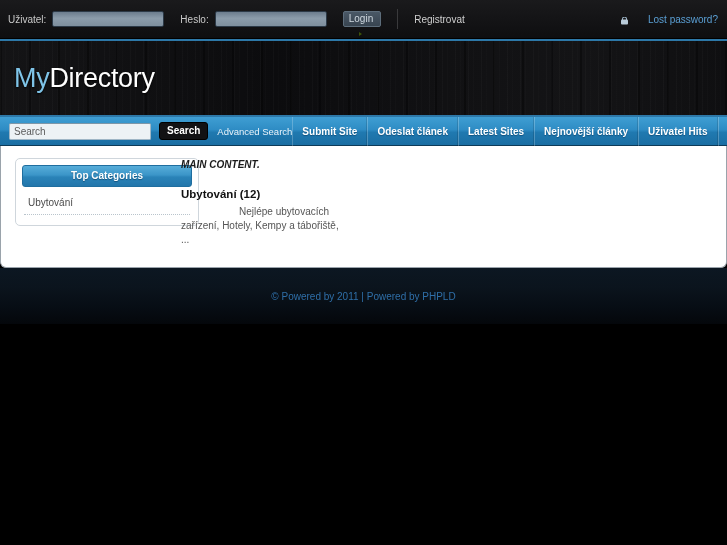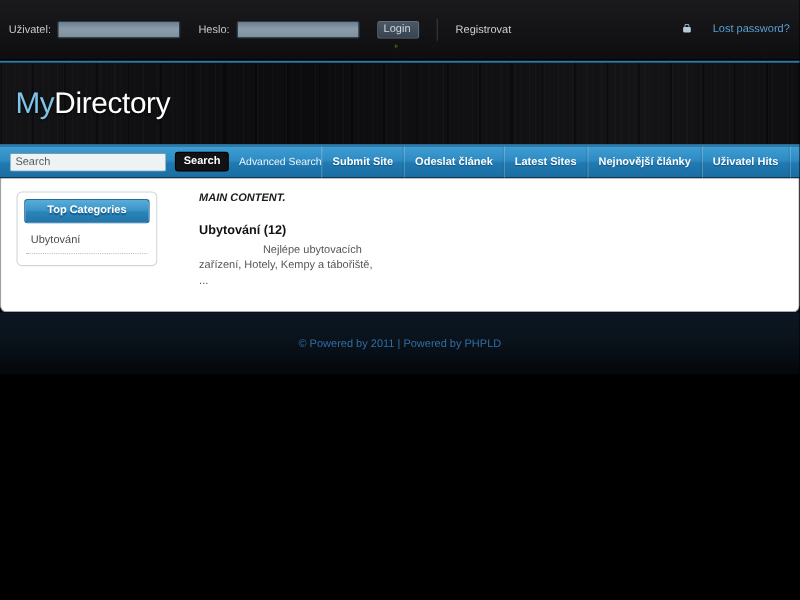--- a/index.html
+++ b/index.html
@@ -13,21 +13,21 @@
     height: 545px;
     overflow: hidden;
     font-family: "Liberation Sans", sans-serif;
     font-size: 11px;
     color: #ffffff;
   }
 
   
   .topbar {
     position: relative;
-    height: 55px;
+    height: 39px;
     background: linear-gradient(to bottom, #1a1a1c 0%, #141416 50%, #0e0e10 100%);
     border-bottom: 1px solid #000;
     display: flex;
     align-items: center;
     padding: 0 0 0 8px;
     box-sizing: border-box;
   }
   .topbar .lbl {
     color: #c9c9c9;
     font-size: 10px;
@@ -89,21 +89,21 @@
     font-size: 10px;
     text-decoration: none;
     cursor: pointer;
   }
   .lost-wrap {
     position: absolute;
     right: 9px;
     top: 50%;
     transform: translateY(-50%);
     display: flex;
-    align-items: flex-start;
+    align-items: flex-end;
     gap: 20px;
   }
   .lock-icon {
     width: 7px; height: 8px;
     position: relative;
     display: inline-block;
   }
   .lock-icon::before {
     content: "";
     position: absolute;
@@ -247,21 +247,21 @@
     padding: 12px 0 0 14px;
     box-sizing: border-box;
     flex: 0 0 166px;
   }
   .panel {
     border: 1px solid #cfd6dc;
     border-radius: 5px;
     background: #fff;
     padding: 6px 6px 10px 6px;
     box-sizing: border-box;
-    width: 128px;
+    width: 184px;
   }
   .panel-head {
     background: linear-gradient(to bottom, #57add9 0%, #3b95c8 45%, #2a83b8 55%, #2276ab 100%);
     border: 1px solid #1f6e9f;
     border-radius: 3px;
     color: #ffffff;
     font-size: 10px;
     font-weight: bold;
     text-align: center;
     padding: 4px 0 5px 0;

